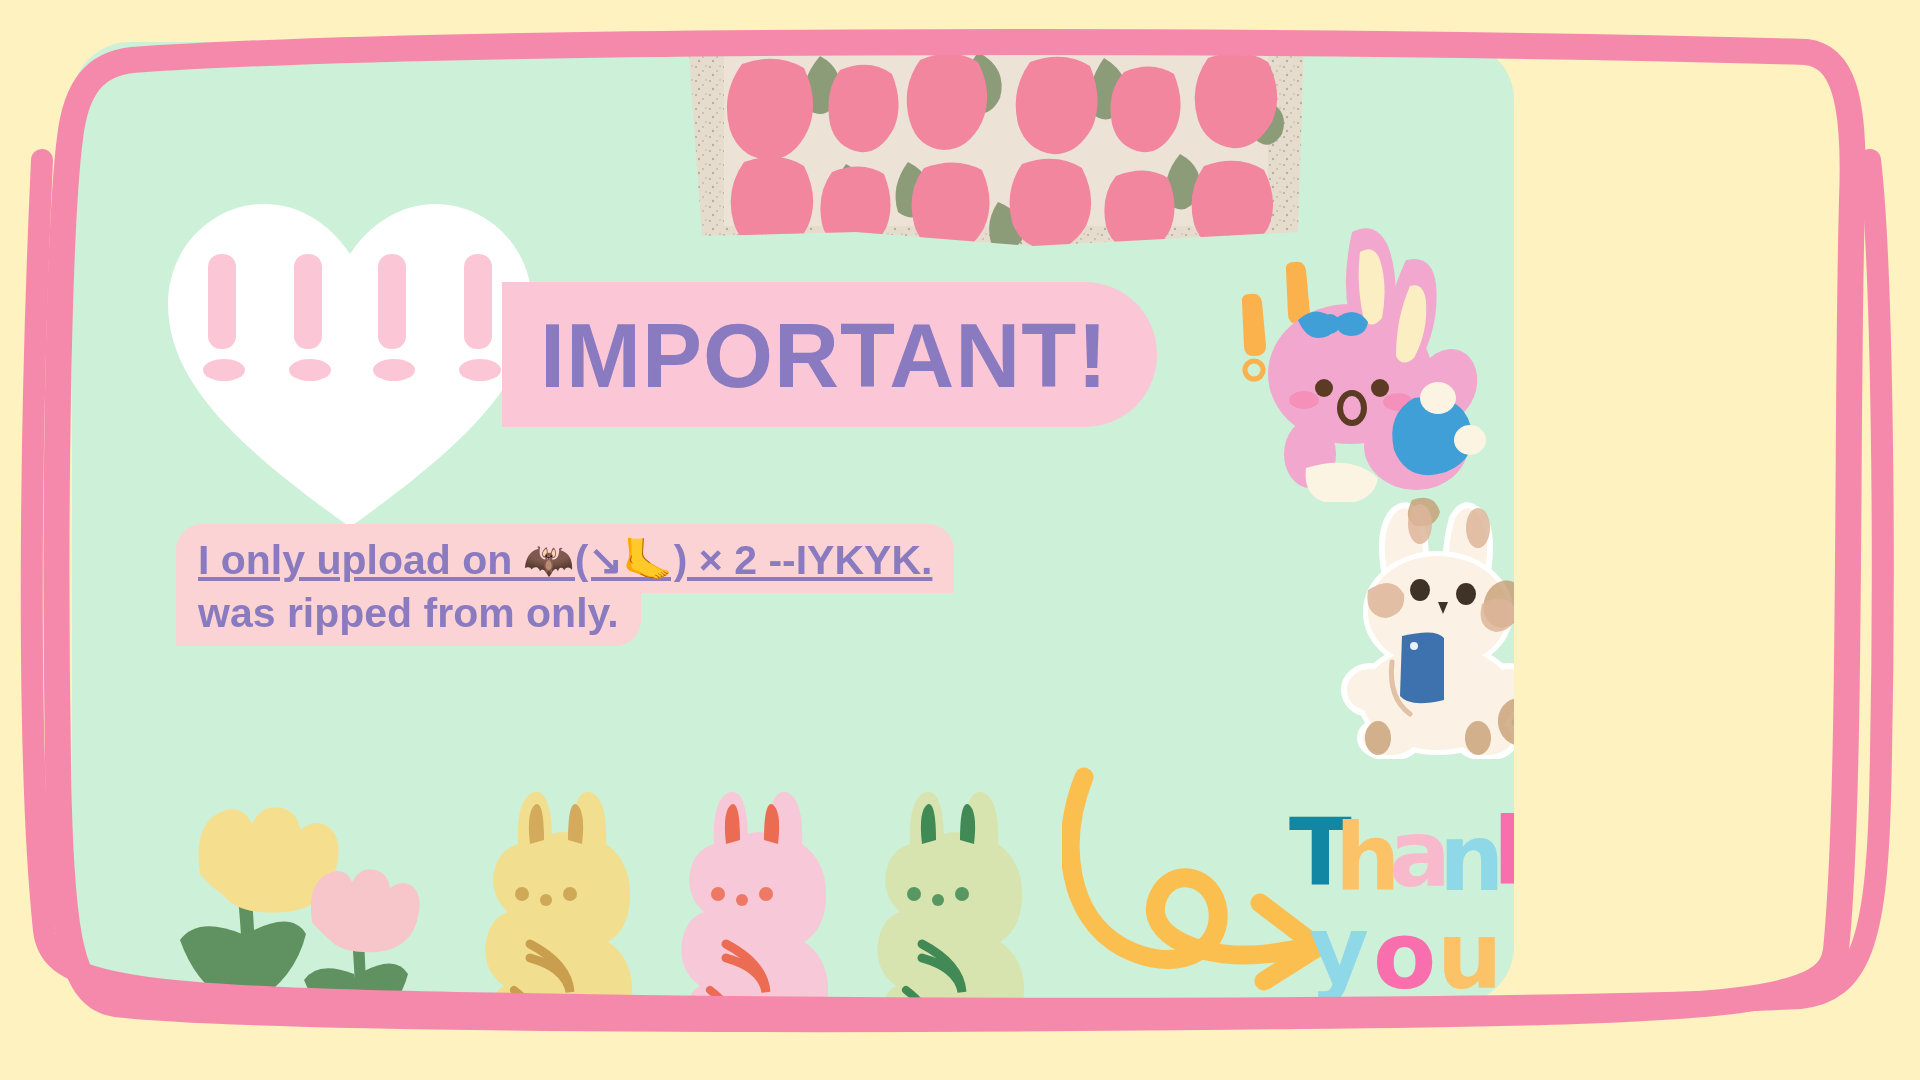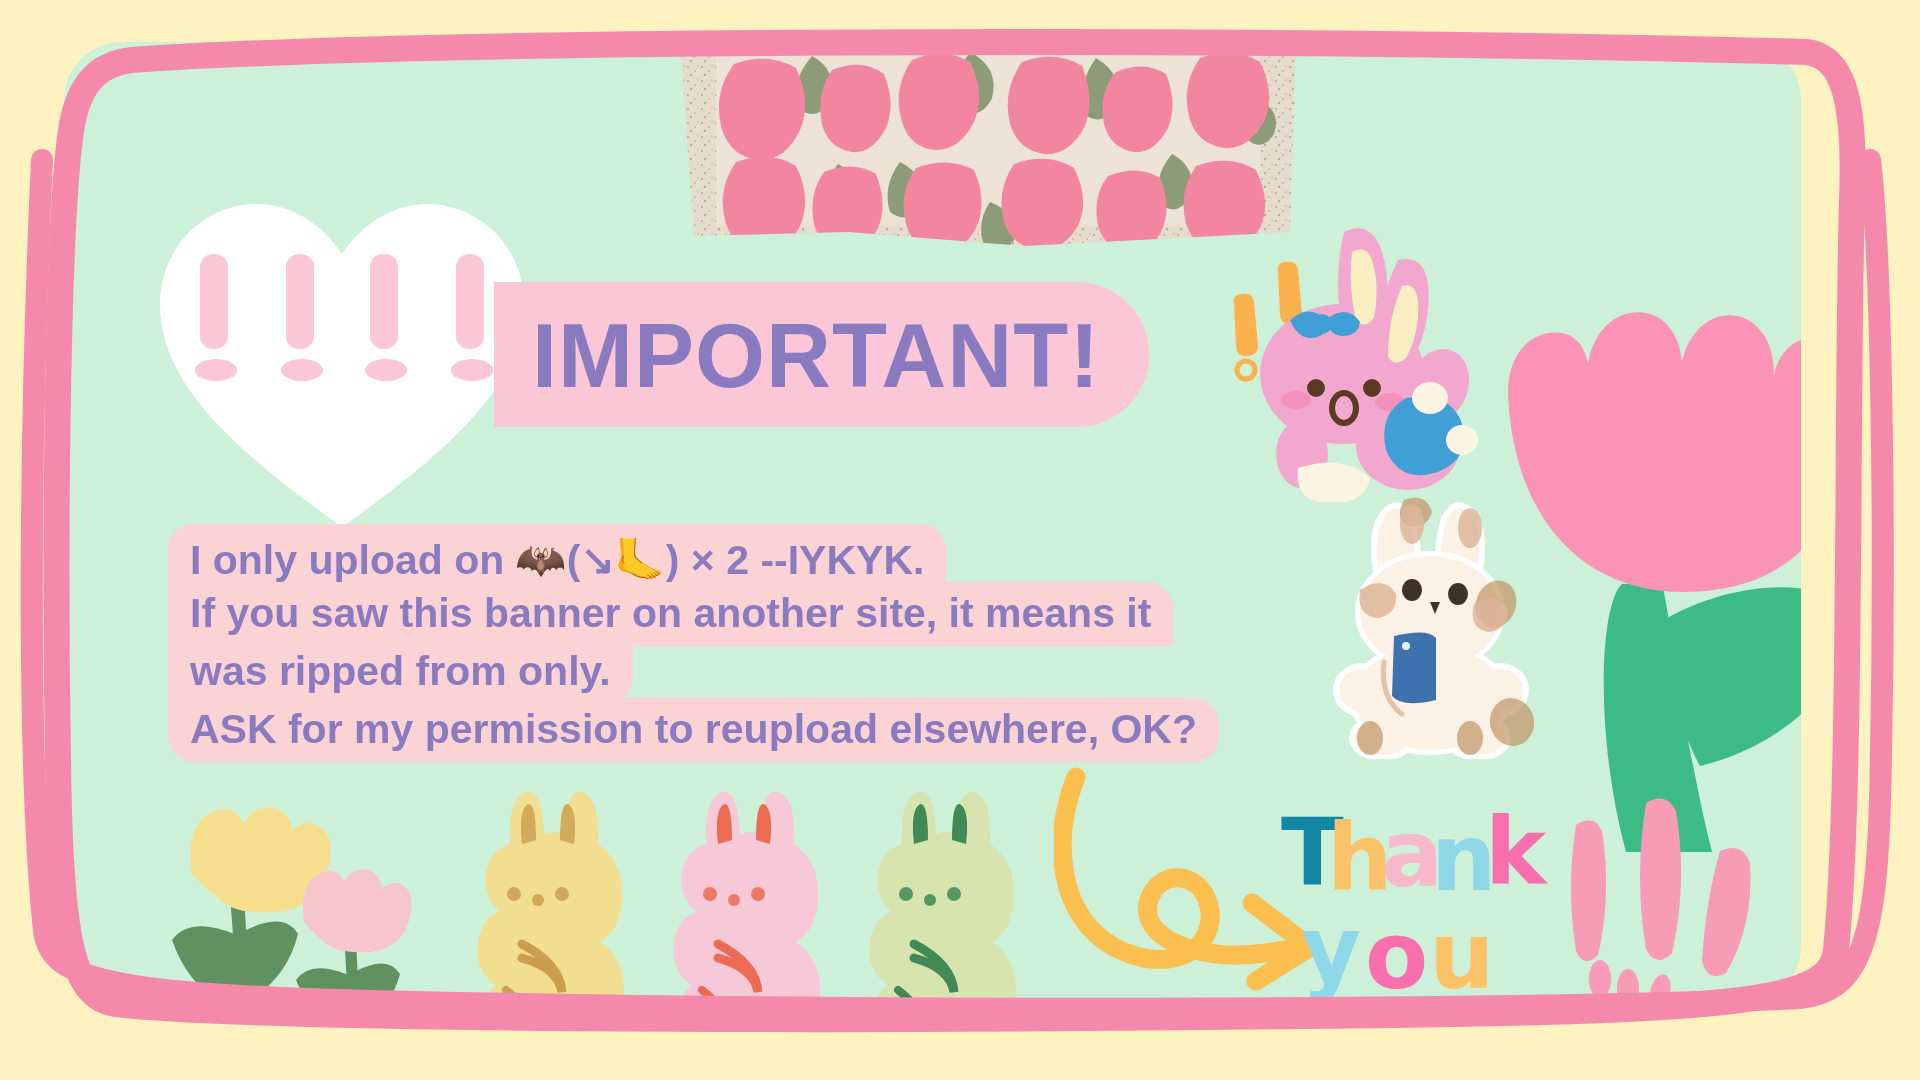--- a/index.html
+++ b/index.html
@@ -9,21 +9,21 @@
     font-family:"Liberation Sans",sans-serif;
     position:relative;
   }
   .stage{position:absolute;inset:0;}
 
   
   .frame-svg{position:absolute;left:0;top:0;width:1920px;height:1080px;}
 
   
   .card{
-    position:absolute;left:64px;top:42px;width:1737px;height:962px;
+    position:absolute;left:72px;top:42px;width:1442px;height:962px;
     background:#cdf0d8;border-radius:58px;overflow:hidden;
   }
 
   
   .washi{position:absolute;left:608px;top:-6px;width:630px;height:220px;}
 
   
   .heart-wrap{position:absolute;left:88px;top:150px;width:380px;height:340px;}
 
   
@@ -43,21 +43,21 @@
   .line{
     display:inline-block;
     background:#fbd3d4;
     color:#8a7ac0;
     font-size:41px;font-weight:bold;
     line-height:1.08;
     padding:9px 22px 11px 22px;
     margin:0;
     white-space:nowrap;
   }
-  .l1{border-radius:26px 26px 0 0;padding-top:14px;}
+  .l1{border-radius:26px 26px 0 0;padding-top:14px;text-decoration:underline;}
   .l2{border-radius:0 26px 0 0;}
   .l3{border-radius:0 0 26px 0;}
   .l4{border-radius:0 26px 26px 26px;}
   .row{display:block;height:58px;}
 
   
   .tulips-left{position:absolute;left:92px;top:740px;width:260px;height:250px;}
   .gummies{position:absolute;left:398px;top:742px;width:570px;height:252px;}
   .arrow{position:absolute;left:990px;top:715px;width:300px;height:240px;}
   .thanks{position:absolute;left:1215px;top:758px;width:300px;height:205px;}
@@ -133,23 +133,21 @@
           <ellipse cx="320" cy="178" rx="21" ry="11"></ellipse>
         </g>
       </svg>
     </div>
 
     <div class="title-band"></div>
     <div class="title-text">IMPORTANT!</div>
 
     <div class="body-block">
       <div class="row"><span class="line l1">I only upload on 🦇(↘🦶) × 2 --IYKYK.</span></div>
-      <div class="row"><span class="line l2">If you saw this banner on another site, it means it</span></div>
       <div class="row"><span class="line l3">was ripped from only.</span></div>
-      <div class="row"><span class="line l4">ASK for my permission to reupload elsewhere, OK?</span></div>
     </div>
 
     <div class="tulips-left">
       <svg viewBox="0 0 260 250" width="260" height="250">
         <g fill="#5f9260">
           <path d="M74 114 q6 68 6 126 l14 0 q-2 -66 -6 -126Z"></path>
           <path d="M78 152 q-44 -18 -62 6 q18 52 66 72 q6 -42 -4 -78Z"></path>
           <path d="M86 150 q42 -22 56 2 q-12 48 -58 72 q-8 -40 2 -74Z"></path>
         </g>
         <path d="M36 92 q-8 -54 26 -64 q18 -4 26 14 q10 -20 30 -16 q16 4 18 22 q18 -14 32 0 q12 14 2 46 q-10 32 -48 36 q-46 4 -62 -16 q-18 -14 -24 -22Z" fill="#f5df8f"></path>

